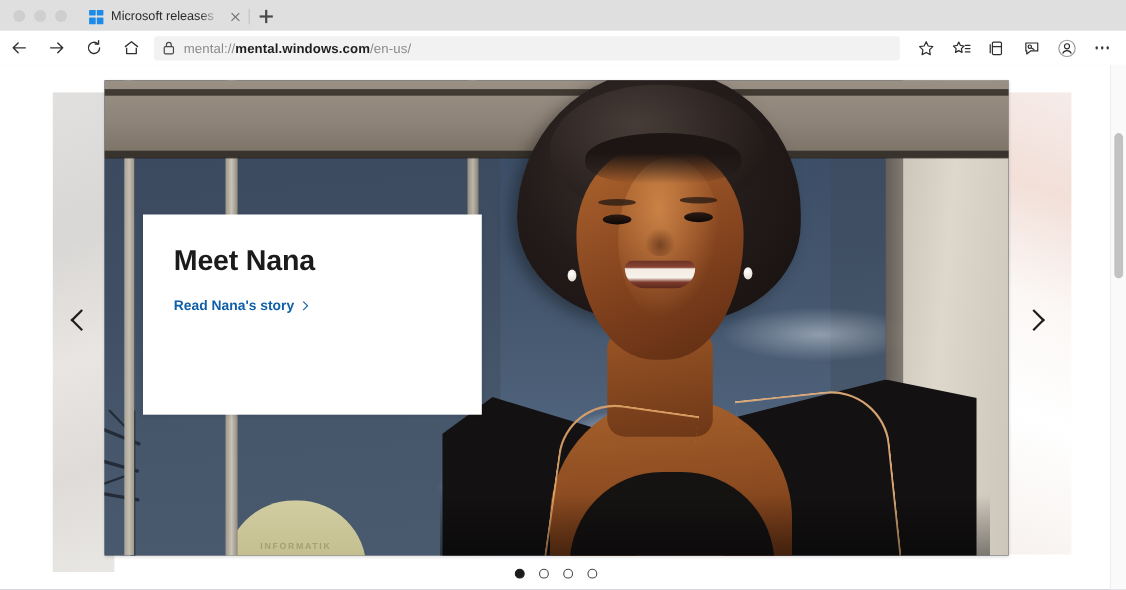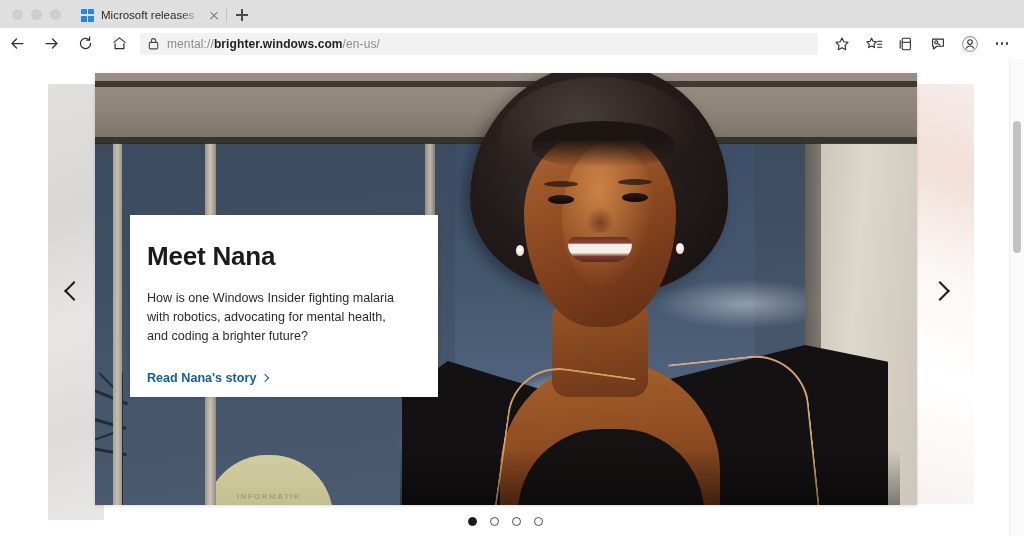--- a/index.html
+++ b/index.html
@@ -188,21 +188,21 @@
     border-radius:0 54px 0 0;transform:rotate(-6deg);opacity:.92;}
   .pr-earring{position:absolute;width:8px;height:11px;border-radius:50%;
     background:radial-gradient(circle at 40% 35%,#fff,#dfd3c6);}
   .pr-shoulderSh{position:absolute;left:-40px;top:380px;width:500px;height:62px;
     background:linear-gradient(180deg,rgba(0,0,0,0),rgba(0,0,0,.45));}
 
   
   .card{
     position:absolute;left:35px;top:122px;width:308px;height:182px;
     background:#ffffff;box-shadow:0 1px 4px rgba(0,0,0,.10);
-    padding:26px 28px 0 17px;box-sizing:border-box;margin-top:20px;
+    padding:26px 28px 0 28px;box-sizing:border-box;
   }
   .card h1{
     margin:0 0 18px 0;font-size:26px;line-height:30px;font-weight:700;
     color:#1b1b1b;letter-spacing:-.2px;
   }
   .card p{
     margin:0 0 22px 0;font-size:12.6px;line-height:19px;color:#2c2c2c;
   }
   .cardlink{
     font-size:12.6px;font-weight:700;color:#0f5fa8;display:inline-flex;
@@ -293,21 +293,21 @@
         <path d="M2.6 7.6 8.5 2.9l5.9 4.7"></path>
         <path d="M4.1 8.3v5.4h8.8V8.3"></path>
       </svg>
     </div>
 
     <div class="omnibox">
       <svg width="11" height="13" viewBox="0 0 11 13" fill="none" stroke="#4a4a4a" stroke-width="1.1">
         <rect x="1.3" y="5.4" width="8.4" height="6.5" rx="1.1"></rect>
         <path d="M3.3 5.4V3.8a2.2 2.2 0 0 1 4.4 0v1.6"></path>
       </svg>
-      <span class="url"><span>mental://</span><b>brighter.windows.com</b><span>/en-us/</span></span>
+      <span class="url"><span>mental://</span><b>mental.windows.com</b><span>/en-us/</span></span>
     </div>
 
     <div class="tb-actions">
       <div class="tbicon">
         <svg width="16" height="16" viewBox="0 0 16 16" fill="none" stroke="#2e2e2e" stroke-width="1.1" stroke-linejoin="round">
           <path d="M8 1.9l1.85 3.9 4.15.6-3 3 .72 4.25L8 11.65 4.28 13.65 5 9.4l-3-3 4.15-.6z"></path>
         </svg>
       </div>
       <div class="tbicon">
         <svg width="17" height="16" viewBox="0 0 17 16" fill="none" stroke="#2e2e2e" stroke-width="1.1" stroke-linejoin="round" stroke-linecap="round">
@@ -404,21 +404,20 @@
           <div class="pr-earring" style="left:236px;top:174px;"></div>
           <div class="pr-top"></div>
           <div class="pr-pipeL"></div>
           <div class="pr-pipeR"></div>
           <div class="pr-shoulderSh"></div>
         </div>
       </div>
 
       <div class="card">
         <h1>Meet Nana</h1>
-        <p>How is one Windows Insider fighting malaria with robotics, advocating for mental health, and coding a brighter future?</p>
         <a class="cardlink" href="#">
             <span>Read Nana's story</span>
             <span class="chev"></span>
           </a>
       </div>
     </div>
 
     <div class="arrow arrow-left">
         <i></i>
       </div>

